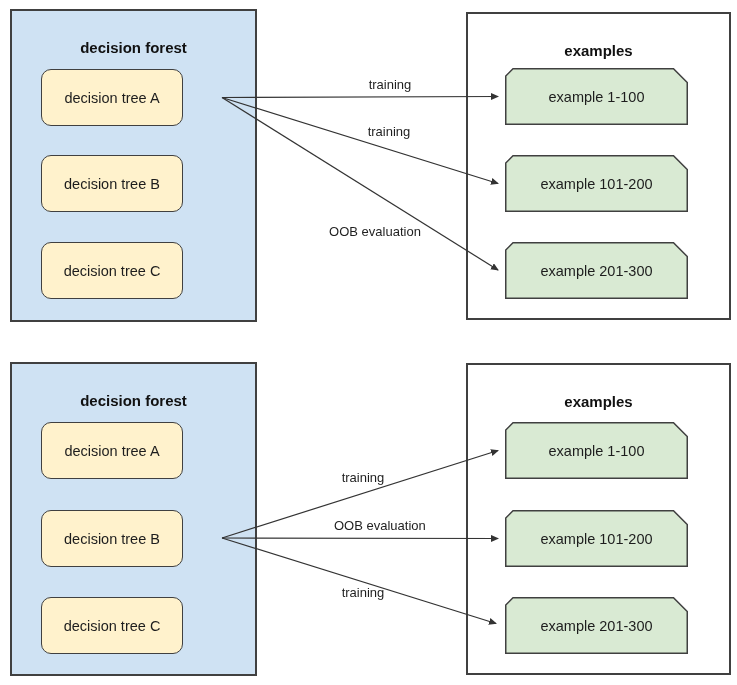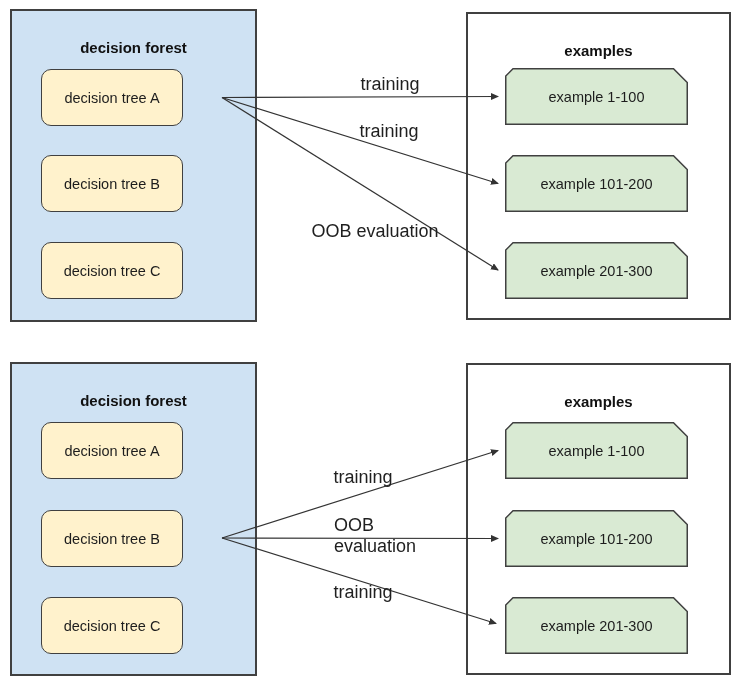--- a/index.html
+++ b/index.html
@@ -63,21 +63,21 @@
     color: #1d1d1d;
   }
   .arrow-layer {
     position: absolute;
     left: 0; top: 0;
     pointer-events: none;
   }
   .arrow-layer line { stroke: #333333; stroke-width: 1.2; }
   .arrow-label {
     position: absolute;
-    font-size: 18px;
+    font-size: 13px;
     color: #1f1f1f;
     white-space: nowrap;
   }
   .arrow-label.centered { transform: translate(-50%, -50%); }
   .arrow-label.two-line {
     white-space: normal;
     width: 92px;
     line-height: 21px;
     text-align: left;
   }

